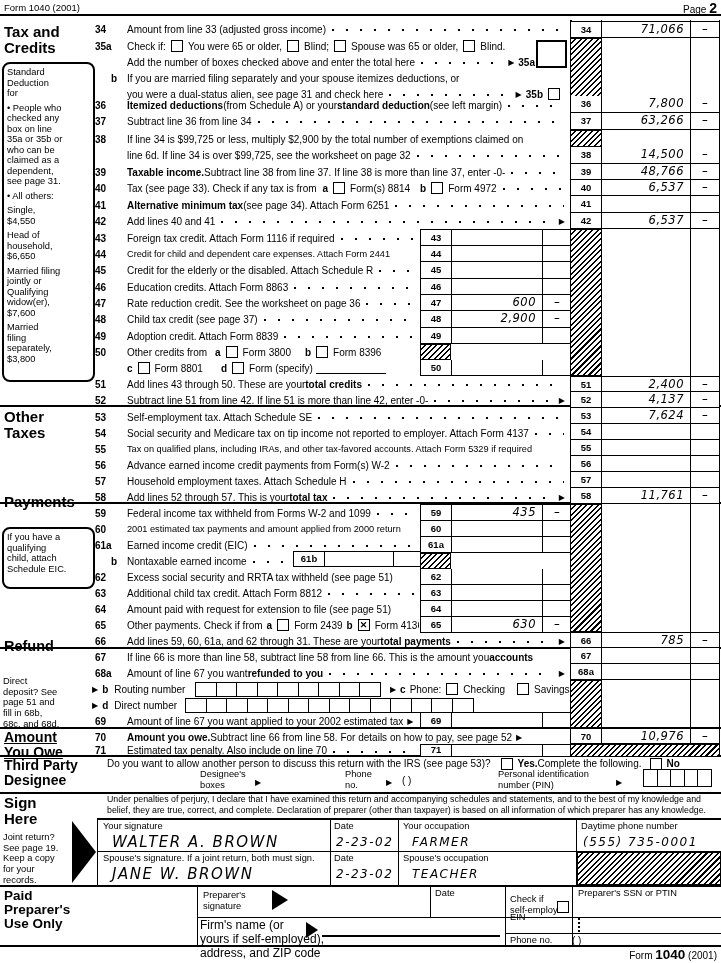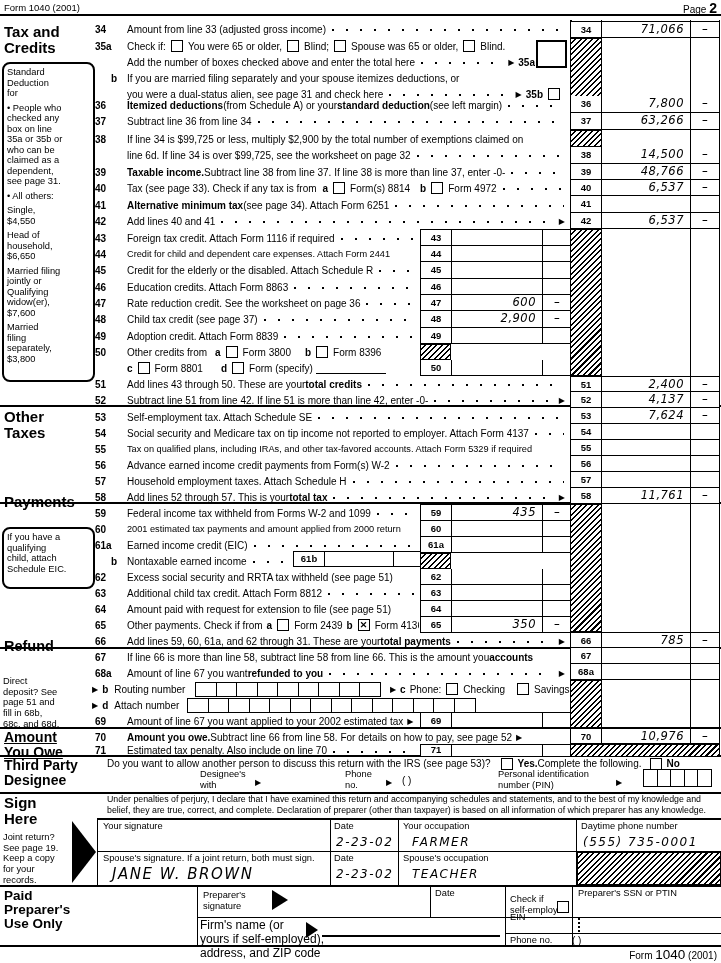--- a/index.html
+++ b/index.html
@@ -415,21 +415,21 @@
     <span class="bt">c</span>
     <span class="t" style="margin-left:4px">Phone:</span>
     <span class="cb"></span>
     <span class="t">Checking</span>
     <span class="cb" style="margin-left:12px"></span>
     <span class="t">Savings</span>
   </div>
   <div class="row" style="top:697px;left:88px;width:480px">
     <span class="arr">▶</span>
     <span class="bt" style="margin-right:6px">d</span>
-    <span class="t">Attach number</span>
+    <span class="t">Direct number</span>
     <span style="display:flex;margin-left:8px">
       <span class="bx"></span>
         <span class="bx"></span>
         <span class="bx"></span>
         <span class="bx"></span>
         <span class="bx"></span>
         <span class="bx"></span>
         <span class="bx"></span>
         <span class="bx"></span>
         <span class="bx"></span>
@@ -525,21 +525,21 @@
       <span class="mv hv"></span>
       <span class="mc hv"></span>
     </div>
   <div class="mrow" style="top:601px;height:16px">
       <span class="mn">64</span>
       <span class="mv hv"></span>
       <span class="mc hv"></span>
     </div>
   <div class="mrow" style="top:617px;height:16px">
       <span class="mn">65</span>
-      <span class="mv hv">350</span>
+      <span class="mv hv">630</span>
       <span class="mc hv">–</span>
     </div>
 
   <div class="mrow btop" style="top:712px;height:16px">
       <span class="mn">69</span>
       <span class="mv hv"></span>
       <span class="mc hv"></span>
     </div>
   <div class="mrow btop" style="top:744px;height:13px">
       <span class="mn" style="line-height:10px">71</span>
@@ -656,21 +656,21 @@
 
   <div class="row" style="top:757px;left:107px;width:612px;height:13px">
     <span class="t">Do you want to allow another person to discuss this return with the IRS (see page 53)?</span>
     <span class="cb" style="margin-left:10px"></span>
     <span class="bt">Yes.</span>
     <span class="t"> Complete the following.</span>
     <span class="cb" style="margin-left:8px"></span>
     <span class="bt">No</span>
   </div>
   <div class="lbl" style="left:200px;top:769px">Designee's
-with</div>
+boxes</div>
   <span class="abs" style="left:255px;top:778px;font-size:8px">▶</span>
   <div class="lbl" style="left:345px;top:769px">Phone
 no.</div>
   <span class="abs" style="left:386px;top:778px;font-size:8px">▶</span>
   <span class="abs" style="left:402px;top:775px;font-size:10px">(        )</span>
   <div class="lbl" style="left:498px;top:769px">Personal identification
 number (PIN)</div>
   <span class="abs" style="left:616px;top:778px;font-size:8px">▶</span>
   <div class="abs" style="left:643px;top:769px">
     <span class="pbx"></span><span class="pbx"></span><span class="pbx"></span><span class="pbx"></span><span class="pbx"></span>
@@ -683,20 +683,21 @@
   <div class="vl" style="left:97px;top:818px;height:67px"></div>
   <div class="vl" style="left:330px;top:818px;height:67px"></div>
   <div class="vl" style="left:398px;top:818px;height:67px"></div>
   <div class="vl" style="left:576px;top:818px;height:67px"></div>
   <div class="hatch" style="left:577px;top:852px;width:144px;height:33px"></div>
 
   <div class="lbl" style="left:103px;top:821px">Your signature</div>
   <div class="lbl" style="left:334px;top:821px">Date</div>
   <div class="lbl" style="left:403px;top:821px">Your occupation</div>
   <div class="lbl" style="left:581px;top:821px">Daytime phone number</div>
+  <div class="hand" style="left:112px;top:833px;font-size:15px">WALTER A. BROWN</div>
   <div class="hand" style="left:336px;top:835px;font-size:12px">2-23-02</div>
   <div class="hand" style="left:412px;top:835px;font-size:12px">FARMER</div>
   <div class="hand" style="left:583px;top:835px;font-size:12px">(555)  735-0001</div>
 
   <div class="lbl" style="left:103px;top:853px;white-space:nowrap">Spouse's signature. If a joint return, both must sign.</div>
   <div class="lbl" style="left:334px;top:853px">Date</div>
   <div class="lbl" style="left:403px;top:853px">Spouse's occupation</div>
   <div class="hand" style="left:112px;top:865px;font-size:15px">JANE W. BROWN</div>
   <div class="hand" style="left:336px;top:867px;font-size:12px">2-23-02</div>
   <div class="hand" style="left:412px;top:867px;font-size:12px">TEACHER</div>
@@ -721,17 +722,17 @@
 yours if self-employed),
 address, and ZIP code</div>
   <div class="smallarr" style="left:306px;top:922px"></div>
   <div class="abs" style="left:322px;top:935px;width:178px;height:2px;background:#000"></div>
   <div class="lbl" style="left:510px;top:912px">EIN</div>
   <div class="lbl" style="left:510px;top:935px">Phone no.</div>
   <div class="lbl" style="left:572px;top:935px;font-size:10px">(      )</div>
 
   <div class="abs" style="right:4px;top:947px;font-size:10px">
     <span>Form</span>
-    <span style="font-weight:normal;font-size:13.5px">1040</span>
+    <span style="font-weight:bold;font-size:13.5px">1040</span>
     <span>(2001)</span>
   </div>
 
 </div>
 
 </body></html>

